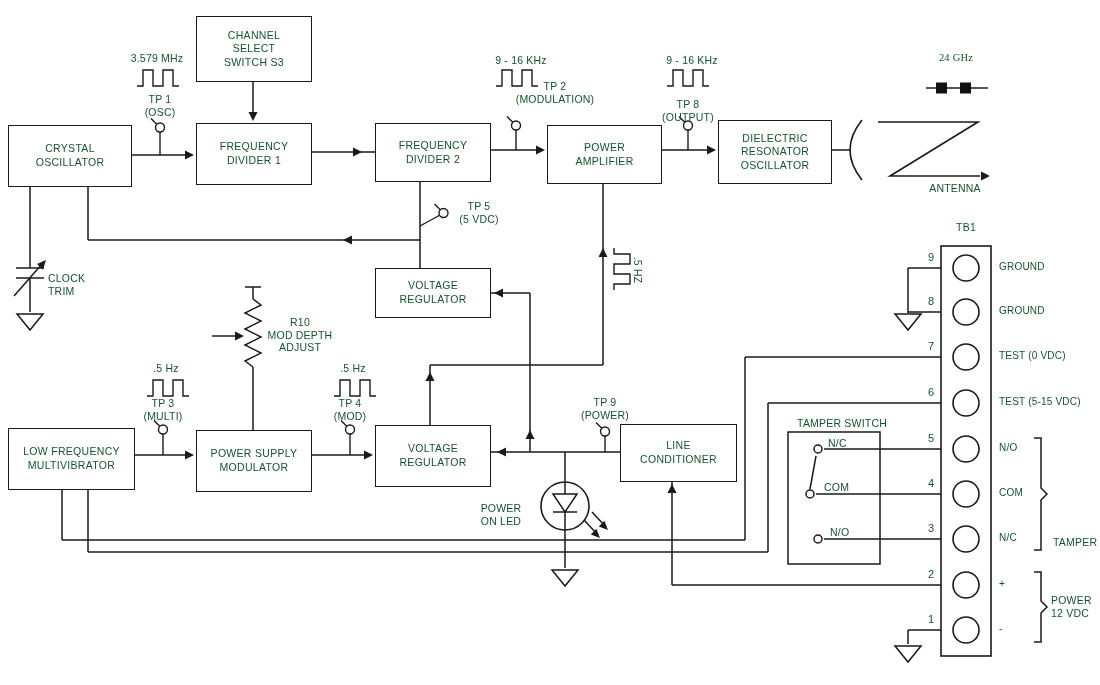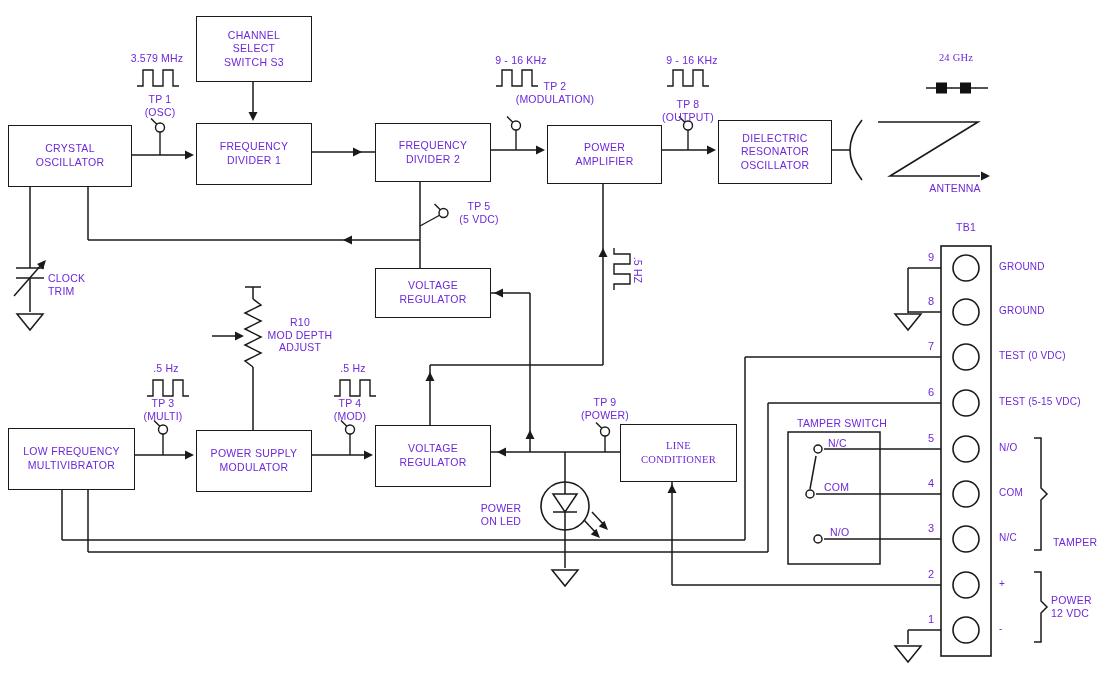--- a/index.html
+++ b/index.html
@@ -1,17 +1,17 @@
 <!DOCTYPE html>
 <html><head>
 <meta charset="utf-8">
 <style>
   html,body{margin:0;padding:0;background:#fff;}
   #stage{position:relative;width:1100px;height:685px;background:#ffffff;
-         font-family:"Liberation Sans",sans-serif;color:#6d28d9;overflow:hidden;}
+         font-family:"Liberation Sans",sans-serif;color:#14532d;overflow:hidden;}
   #wiring{position:absolute;left:0;top:0;}
   .box{position:absolute;border:1.6px solid #1a1a1a;background:#fff;
        display:flex;align-items:center;justify-content:center;text-align:center;
        font-size:10.5px;line-height:1.3;letter-spacing:.3px;white-space:pre-line;}
   .lbl{position:absolute;font-size:10.5px;line-height:1.2;letter-spacing:.2px;
        white-space:pre-line;}
   .c{text-align:center;}
   .nw{white-space:nowrap;}
   .num{position:absolute;font-size:11px;width:16px;text-align:right;}
   .term-lbl{position:absolute;left:999px;font-size:10px;white-space:nowrap;letter-spacing:.2px;}
@@ -222,21 +222,21 @@
 RESONATOR
 OSCILLATOR</div>
   <div class="box" style="left:375px;top:268px;width:114px;height:48px;">VOLTAGE
 REGULATOR</div>
   <div class="box" style="left:8px;top:428px;width:125px;height:60px;">LOW FREQUENCY
 MULTIVIBRATOR</div>
   <div class="box" style="left:196px;top:430px;width:114px;height:60px;">POWER SUPPLY
 MODULATOR</div>
   <div class="box" style="left:375px;top:425px;width:114px;height:60px;">VOLTAGE
 REGULATOR</div>
-  <div class="box" style="left:620px;top:424px;width:115px;height:56px;font-family:Liberation Serif, serif;">LINE
+  <div class="box" style="left:620px;top:424px;width:115px;height:56px;">LINE
 CONDITIONER</div>
 
   <div class="lbl c nw" style="left:117px;top:52px;width:80px;">3.579 MHz</div>
   <div class="lbl c nw" style="left:481px;top:54px;width:80px;">9 - 16 KHz</div>
   <div class="lbl c nw" style="left:652px;top:54px;width:80px;">9 - 16 KHz</div>
   <div class="lbl c nw" style="left:922px;top:52px;width:68px;font-family:Liberation Serif, serif;">24 GHz</div>
   <div class="lbl c nw" style="left:143px;top:362px;width:46px;">.5 Hz</div>
   <div class="lbl c nw" style="left:330px;top:362px;width:46px;">.5 Hz</div>
   <div class="lbl c nw rot90" style="left:617px;top:263px;width:40px;height:14px;">.5 HZ</div>
 

